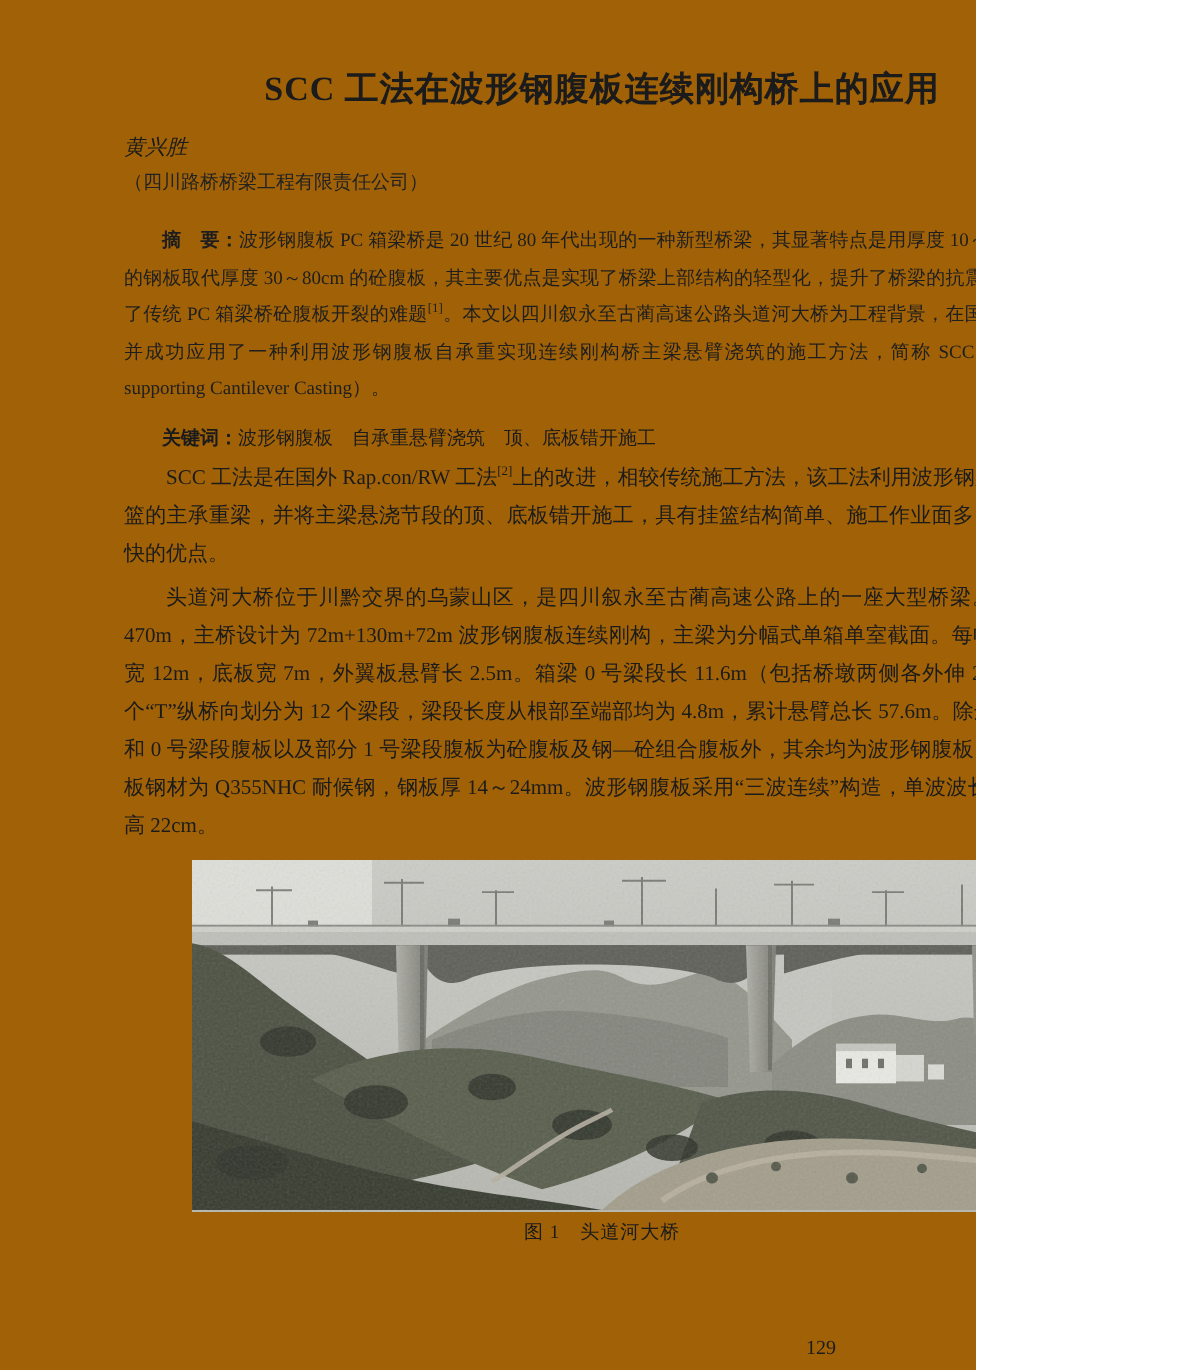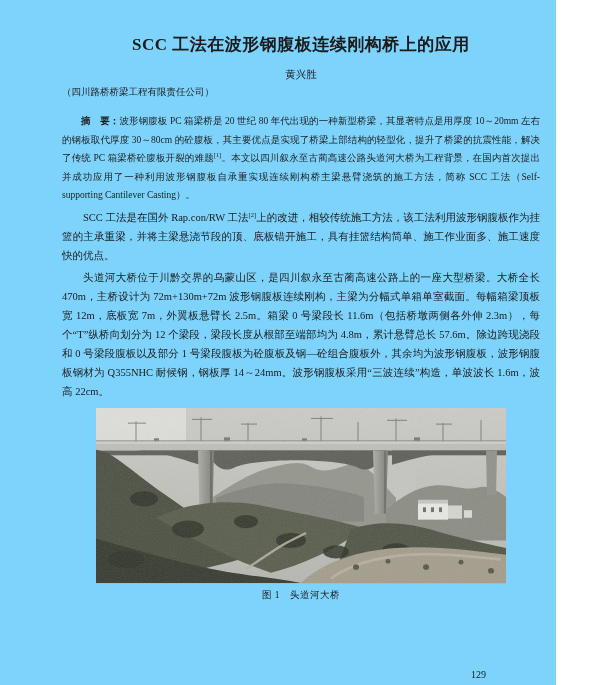--- a/index.html
+++ b/index.html
@@ -2,27 +2,27 @@
 <html><head>
 <meta charset="utf-8">
 <style>
   html,body{margin:0;padding:0;}
   body{
     width:600px;height:685px;background:#ffffff;
     font-family:"Liberation Serif","DejaVu Serif",serif;
     color:#1b1b1b;
     -webkit-font-smoothing:antialiased;
   }
-  .page{position:relative;width:556px;height:685px;background:#7dd3fc;overflow:hidden;}
+  .page{position:relative;width:488px;height:685px;background:#a16207;overflow:hidden;}
   .content{position:absolute;left:62px;top:0;width:478px;}
   .title{
     font-size:17px;font-weight:bold;text-align:center;
     margin:34px 0 0 0;letter-spacing:0.5px;line-height:22px;
   }
-  .author{text-align:center;font-size:10.5px;margin-top:12px;line-height:13px;}
+  .author{text-align:left;font-size:10.5px;margin-top:12px;line-height:13px;font-style:italic;}
   .affiliation{text-align:left;font-size:9.5px;margin-top:5px;line-height:12px;color:#222;}
   .abstract{
     font-size:9.5px;line-height:18.5px;text-align:justify;
     text-indent:2em;margin:14px 0 0 0;color:#1e1e1e;
   }
   .abstract .lbl{font-weight:bold;margin-top:20px;}
   .keywords{font-size:9.5px;line-height:14px;margin:8px 0 0 0;text-indent:2em;}
   .keywords .lbl{font-weight:bold;}
   .sec-heading{font-size:10.5px;font-weight:bold;margin:11px 0 0 0;line-height:14px;}
   .para{
@@ -49,20 +49,21 @@
   <div class="content">
 
     <h1 class="title">SCC 工法在波形钢腹板连续刚构桥上的应用</h1>
 
     <div class="author">黄兴胜</div>
 
     <div class="affiliation">（四川路桥桥梁工程有限责任公司）</div>
 
     <p class="abstract"><span class="lbl">摘　要：</span><span>波形钢腹板 PC 箱梁桥是 20 世纪 80 年代出现的一种新型桥梁，其显著特点是用厚度 10～20mm 左右的钢板取代厚度 30～80cm 的砼腹板，其主要优点是实现了桥梁上部结构的轻型化，提升了桥梁的抗震性能，解决了传统 PC 箱梁桥砼腹板开裂的难题</span><sup class="ref">[1]</sup><span>。本文以四川叙永至古蔺高速公路头道河大桥为工程背景，在国内首次提出并成功应用了一种利用波形钢腹板自承重实现连续刚构桥主梁悬臂浇筑的施工方法，简称 SCC 工法（Self-supporting Cantilever Casting）。</span></p>
 
+    <p class="keywords"><span class="lbl">关键词：</span><span>波形钢腹板　自承重悬臂浇筑　顶、底板错开施工</span></p>
 
 
     <p class="para"><span>SCC 工法是在国外 Rap.con/RW 工法</span><sup class="ref">[2]</sup><span>上的改进，相较传统施工方法，该工法利用波形钢腹板作为挂篮的主承重梁，并将主梁悬浇节段的顶、底板错开施工，具有挂篮结构简单、施工作业面多、施工速度快的优点。</span></p>
 
 
     <p class="para">头道河大桥位于川黔交界的乌蒙山区，是四川叙永至古蔺高速公路上的一座大型桥梁。大桥全长 470m，主桥设计为 72m+130m+72m 波形钢腹板连续刚构，主梁为分幅式单箱单室截面。每幅箱梁顶板宽 12m，底板宽 7m，外翼板悬臂长 2.5m。箱梁 0 号梁段长 11.6m（包括桥墩两侧各外伸 2.3m），每个“T”纵桥向划分为 12 个梁段，梁段长度从根部至端部均为 4.8m，累计悬臂总长 57.6m。除边跨现浇段和 0 号梁段腹板以及部分 1 号梁段腹板为砼腹板及钢—砼组合腹板外，其余均为波形钢腹板，波形钢腹板钢材为 Q355NHC 耐候钢，钢板厚 14～24mm。波形钢腹板采用“三波连续”构造，单波波长 1.6m，波高 22cm。</p>
 
     <figure>
 
       <svg class="photo" viewBox="0 0 410 186" preserveAspectRatio="none" aria-hidden="true">

